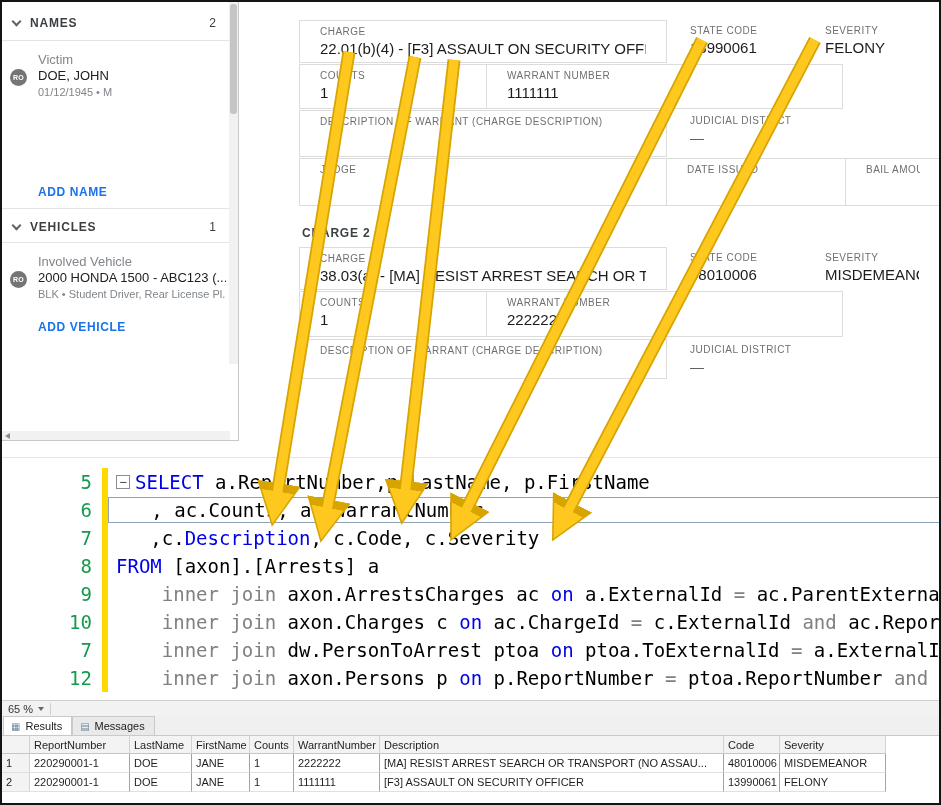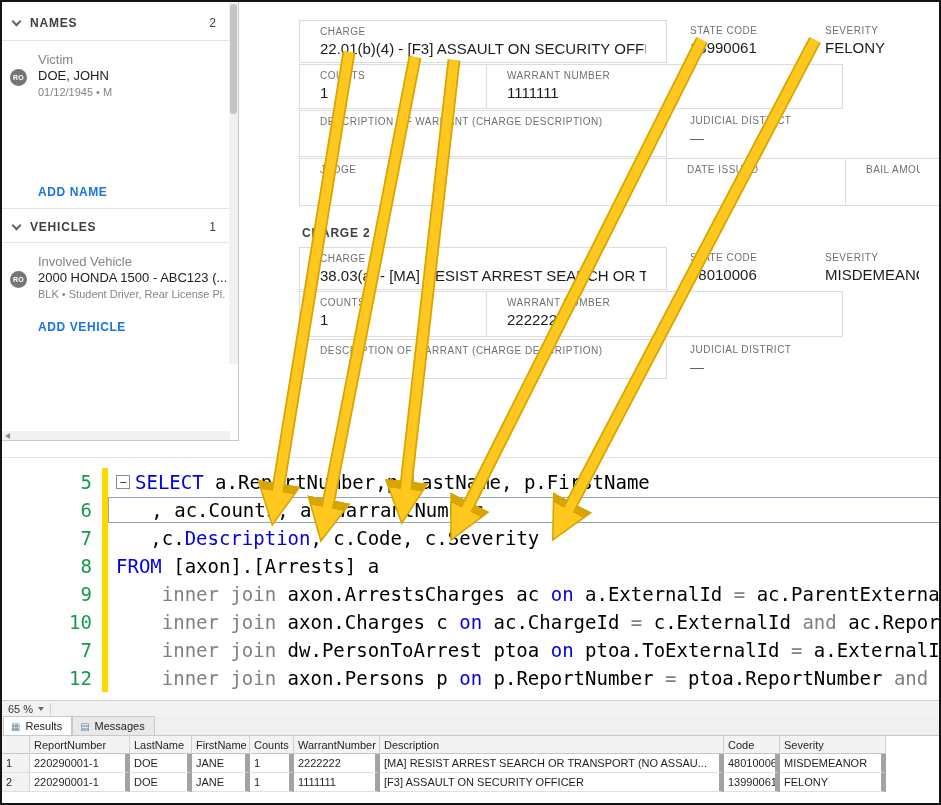--- a/index.html
+++ b/index.html
@@ -49,21 +49,21 @@
   .zoom{display:flex;align-items:center;gap:5px;padding:0 6px;font-size:11px;color:#333;cursor:pointer;}
   .zoom-caret{width:0;height:0;border-left:3.5px solid transparent;border-right:3.5px solid transparent;border-top:4px solid #666;}
   .zoom-sep{width:1px;height:12px;background:#cfcfcf;}
   .tabs{position:absolute;left:0;top:714px;width:941px;height:20px;background:#f0f0f0;border-bottom:1px solid #c9c9c9;display:flex;align-items:stretch;padding-left:1px;}
   .tab{display:flex;align-items:center;gap:5px;font-size:11px;color:#222;padding:0 9px 0 7px;border:1px solid #c9c9c9;border-bottom:none;background:#e9e9e9;cursor:pointer;}
   .tab.active{background:#fff;}
   .tab-icon{font-size:10px;color:#6a8aa0;}
   .grid{position:absolute;left:0;top:734px;width:941px;bottom:0;background:#fff;font-size:11px;color:#1f1f1f;}
   .g-row{display:flex;height:19px;}
   .g-row.head{height:18px;}
-  .g-cell{flex:none;border-right:5px solid #a3a3a3;border-bottom:1px solid #e0e0e0;padding:1px 4px;white-space:nowrap;overflow:hidden;display:flex;align-items:center;}
+  .g-cell{flex:none;border-right:1px solid #a3a3a3;border-bottom:1px solid #e0e0e0;padding:1px 4px;white-space:nowrap;overflow:hidden;display:flex;align-items:center;}
   .g-row.head .g-cell{background:#f3f3f3;border-right:1px solid #d2d2d2;border-bottom:1px solid #c6c6c6;}
   .g-cell.rowhead{background:#f3f3f3;border-right:1px solid #d2d2d2;}
 
   
   .arrows{position:absolute;left:0;top:0;width:941px;height:805px;z-index:40;pointer-events:none;}
 </style>
 </head>
 <body>
 
 <div id="canvas">

